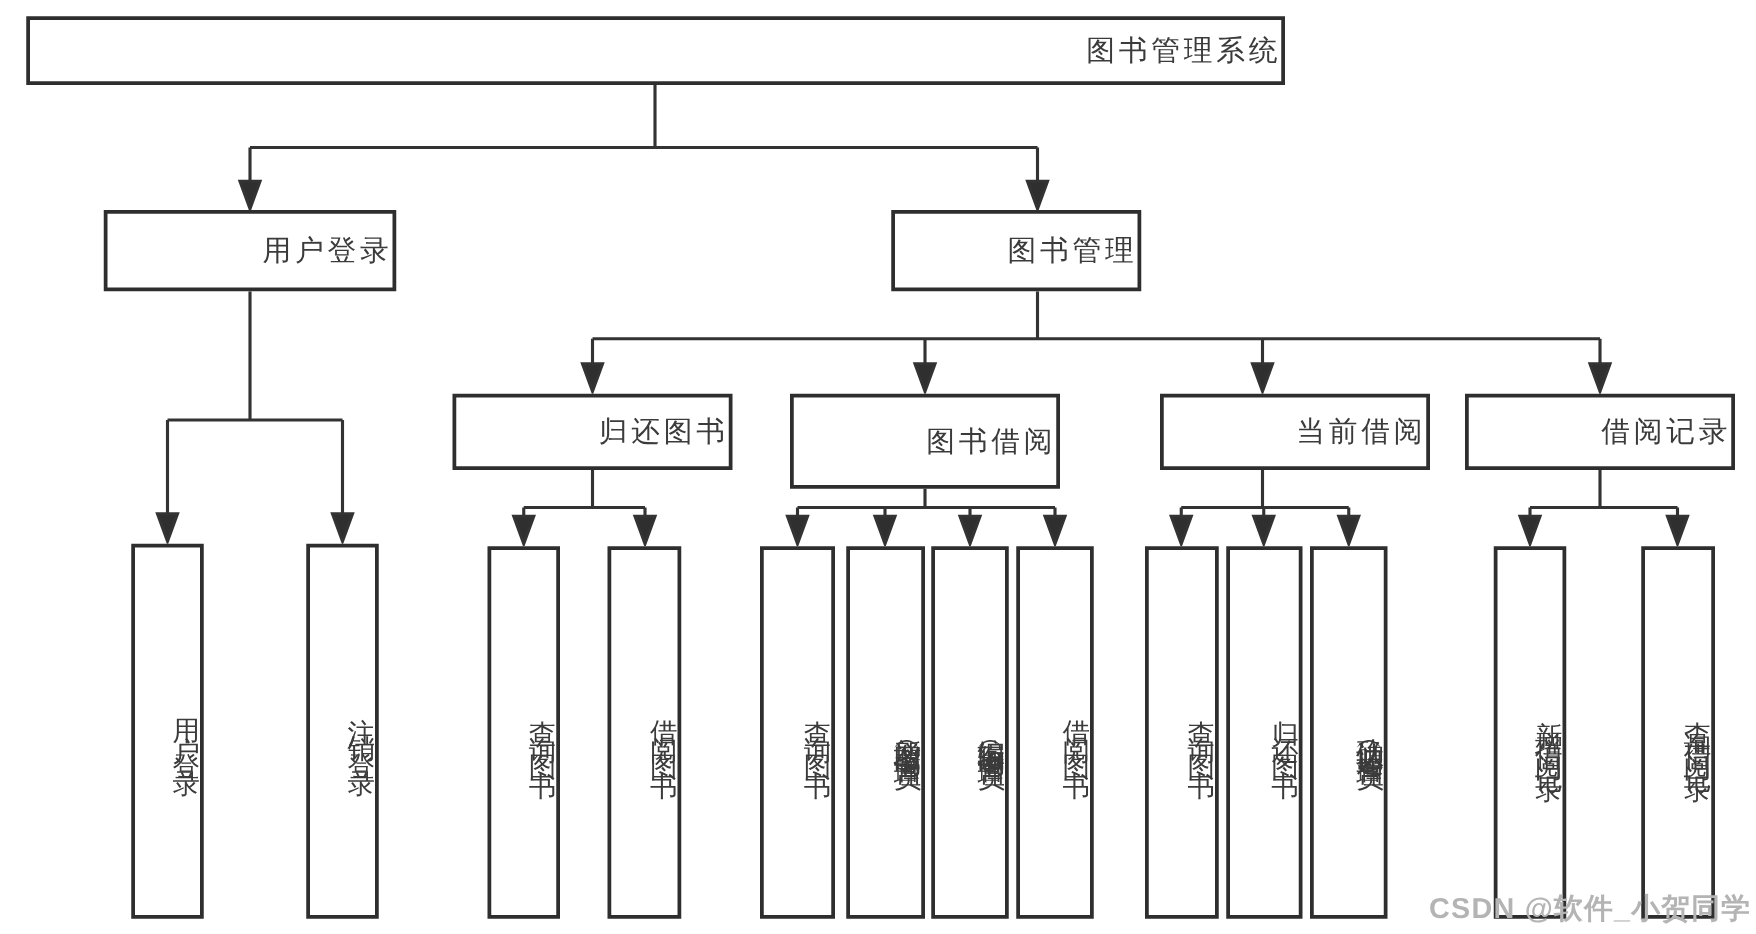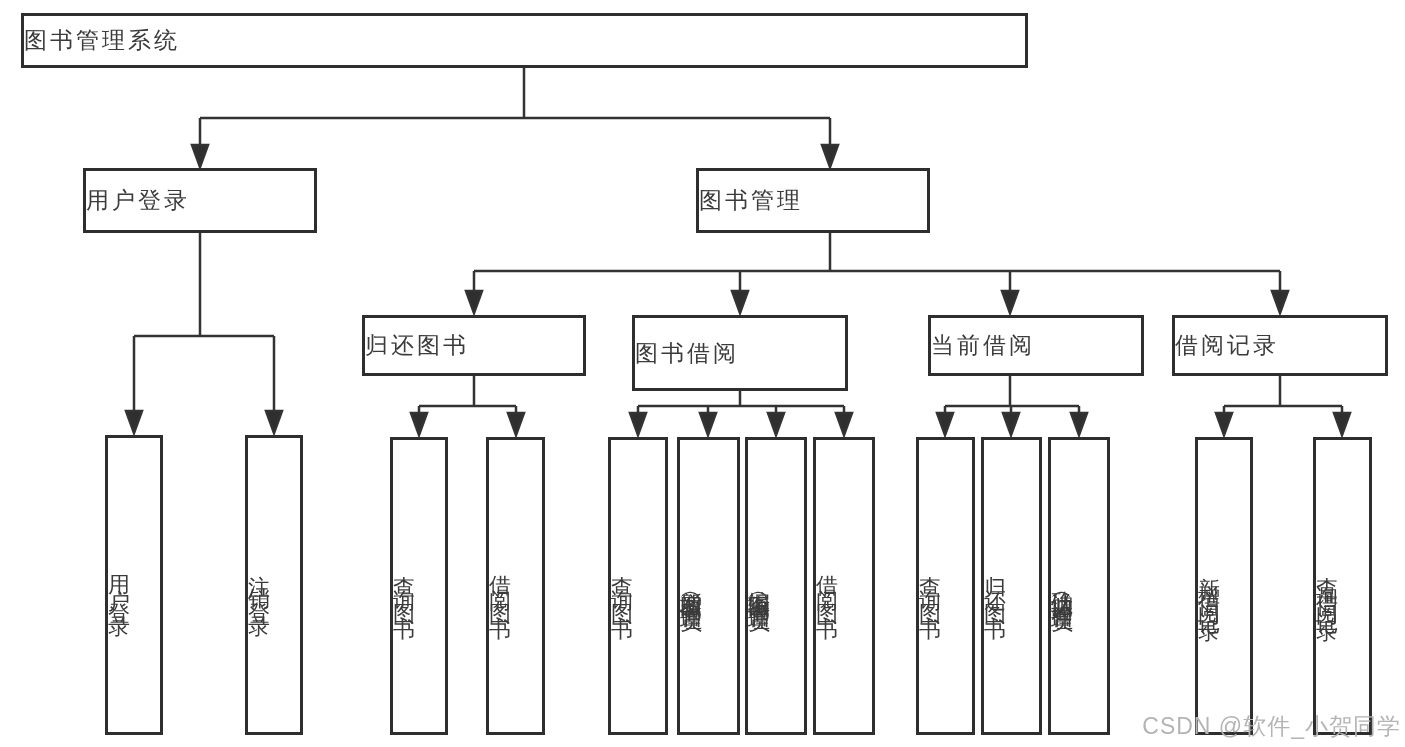--- a/index.html
+++ b/index.html
@@ -3,32 +3,32 @@
 <meta charset="utf-8">
 <style>
   html,body{margin:0;padding:0;background:#fff;}
   .canvas{
     position:relative;width:1405px;height:747px;background:#ffffff;
     font-family:"Liberation Sans","DejaVu Sans",sans-serif;overflow:hidden;
   }
   svg.wires{position:absolute;left:0;top:0;width:1405px;height:747px;}
   .node{
     position:absolute;box-sizing:border-box;border:3px solid #2e2e2e;background:#ffffff;
-    display:flex;align-items:center;justify-content:flex-start;color:#3b3b3b;
+    display:flex;align-items:center;justify-content:flex-end;color:#3b3b3b;
   }
   .node.h .lbl{font-size:23px;letter-spacing:3px;white-space:nowrap;}
   .node.v .lbl{
     writing-mode:vertical-rl;text-orientation:mixed;
     font-size:22px;line-height:1;letter-spacing:14px;
   }
   .node.v .lbl.len6{letter-spacing:9px;}
   .node.v .lbl.len9{letter-spacing:3px;}
   .watermark{
     position:absolute;right:4px;bottom:5px;z-index:5;
-    color:#b4b4b4;font-size:23px;letter-spacing:1px;white-space:nowrap;
+    color:#b4b4b4;font-size:23px;letter-spacing:1px;white-space:nowrap;font-weight:bold;
   }
 </style>
 </head>
 <body>
 
 <div class="canvas">
 
   <svg class="wires" viewBox="0 0 1405 747">
     <g stroke="#333333" stroke-width="2.5" fill="#2f2f2f">
       <path fill="none" d="M524 68 V118 M200 118 H830 M200 118 V148 M830 118 V148"></path>
@@ -72,21 +72,21 @@
     </g>
   </svg>
 
   <div class="node h" style="left:21px;top:13px;width:1007px;height:55px">
     <span class="lbl">图书管理系统</span>
   </div>
 
   <div class="node h" style="left:83px;top:168px;width:234px;height:65px">
     <span class="lbl">用户登录</span>
   </div>
-  <div class="node h" style="left:696px;top:168px;width:234px;height:65px">
+  <div class="node h" style="left:713px;top:168px;width:200px;height:65px">
     <span class="lbl">图书管理</span>
   </div>
 
   <div class="node h" style="left:362px;top:315px;width:224px;height:61px">
     <span class="lbl">归还图书</span>
   </div>
   <div class="node h" style="left:632px;top:315px;width:216px;height:76px">
     <span class="lbl">图书借阅</span>
   </div>
   <div class="node h" style="left:928px;top:315px;width:216px;height:61px">

